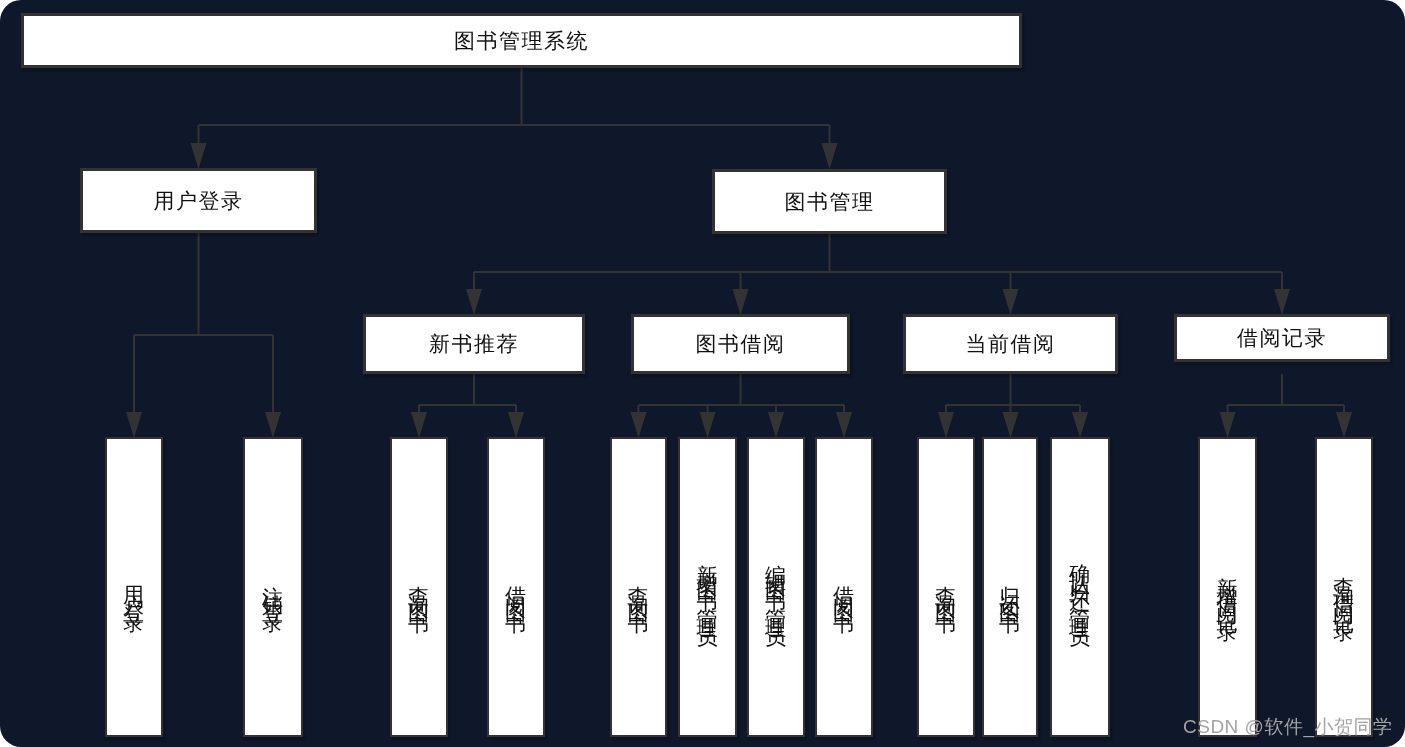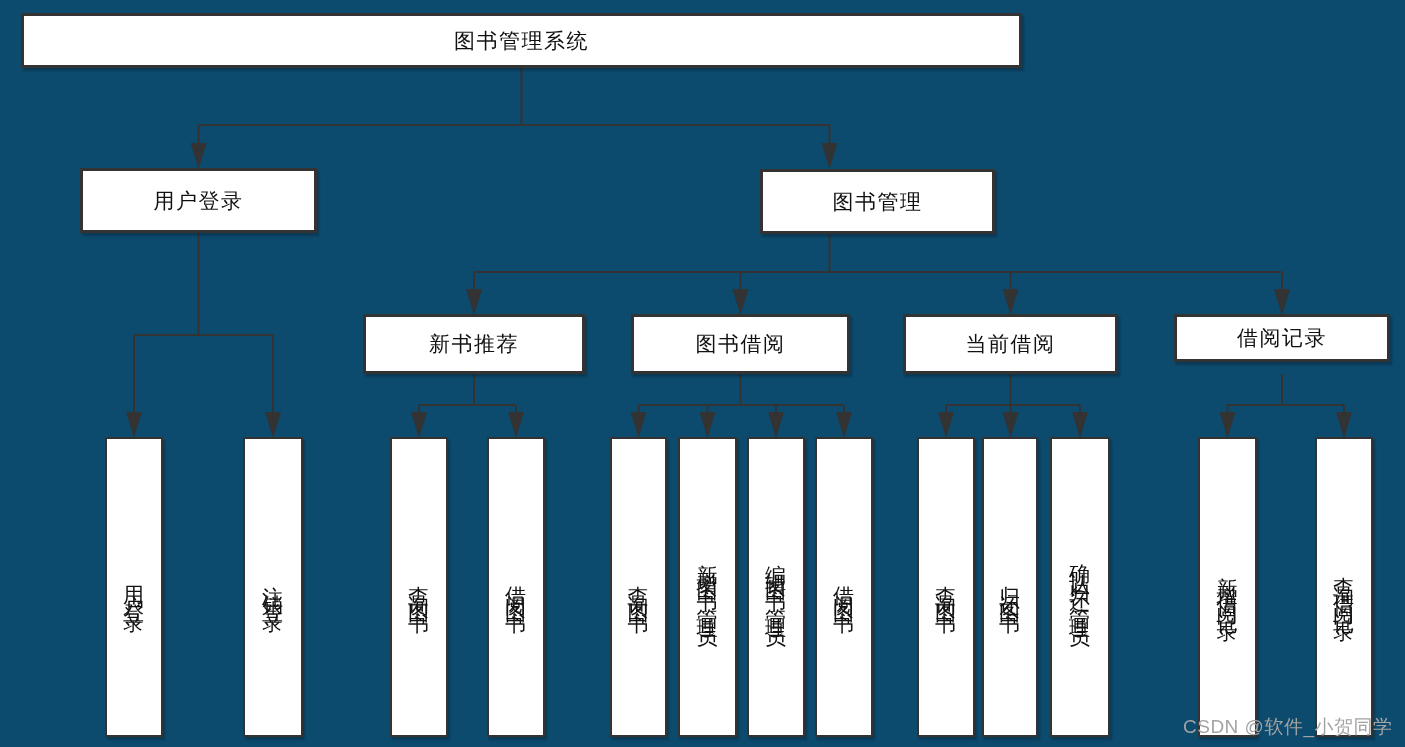--- a/index.html
+++ b/index.html
@@ -1,18 +1,18 @@
 <!DOCTYPE html>
 <html><head>
 <meta charset="utf-8">
 <style>
   * { box-sizing: border-box; }
   html,body { margin:0; padding:0; background:#fff; }
   body { font-family:"Liberation Sans","DejaVu Sans",sans-serif; }
-  .stage { position:relative; width:1405px; height:747px; background:#0c4a6e; overflow:hidden; }
+  .stage { position:relative; width:1405px; height:747px; background:#0f172a; overflow:hidden;border-radius:21px; }
   .wires { position:absolute; left:0; top:0; pointer-events:none; }
   .box {
     position:absolute;
     background:#ffffff;
     border:3px solid #333333;
     display:flex; align-items:center; justify-content:center;
     color:#111111;
     box-shadow:2px 3px 2px rgba(0,0,0,0.22);
   }
   .leaf { border-width:2px; }
@@ -91,21 +91,21 @@
          M1344 438 l-8 -26 h16 z" fill="#333333"></path>
   </svg>
 
   <div class="box" style="left:21px; top:13px; width:1001px; height:55px;">
     <span class="hlabel">图书管理系统</span>
   </div>
 
   <div class="box" style="left:80px; top:168px; width:237px; height:65px;">
     <span class="hlabel">用户登录</span>
   </div>
-  <div class="box" style="left:712px; top:169px; width:235px; height:65px;margin-left:48px;">
+  <div class="box" style="left:712px; top:169px; width:235px; height:65px;">
     <span class="hlabel">图书管理</span>
   </div>
 
   <div class="box" style="left:631px; top:314px; width:219px; height:60px;">
     <span class="hlabel">图书借阅</span>
   </div>
   <div class="box" style="left:363px; top:314px; width:222px; height:60px;">
     <span class="hlabel">新书推荐</span>
   </div>
   <div class="box" style="left:903px; top:314px; width:215px; height:60px;font-family:Liberation Serif, serif;">

